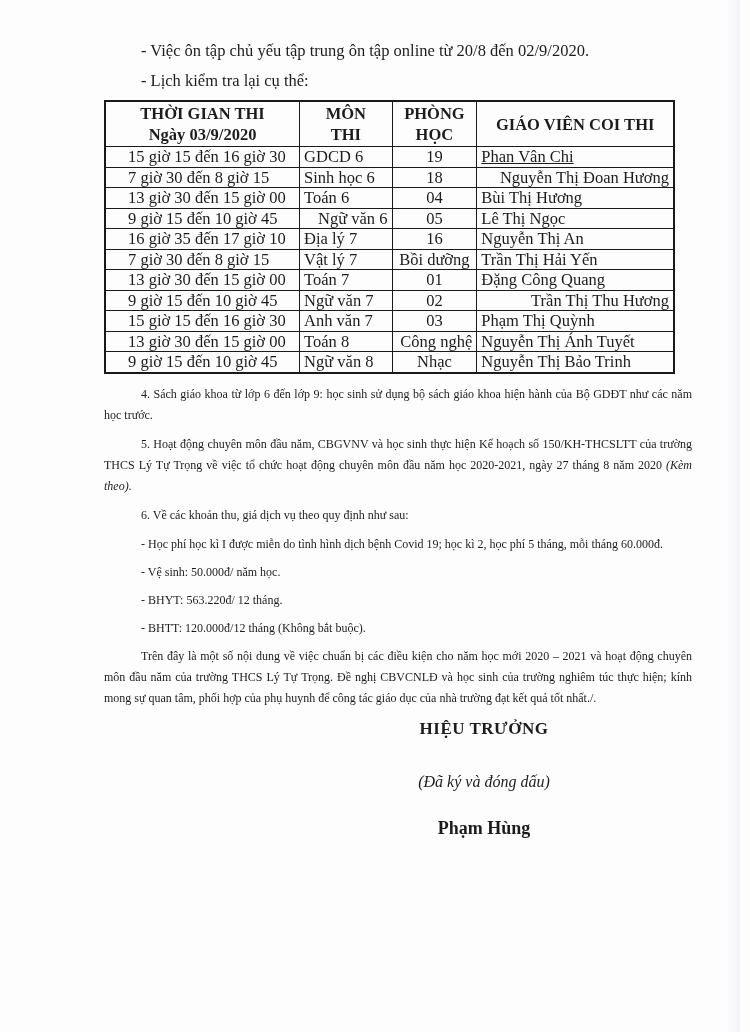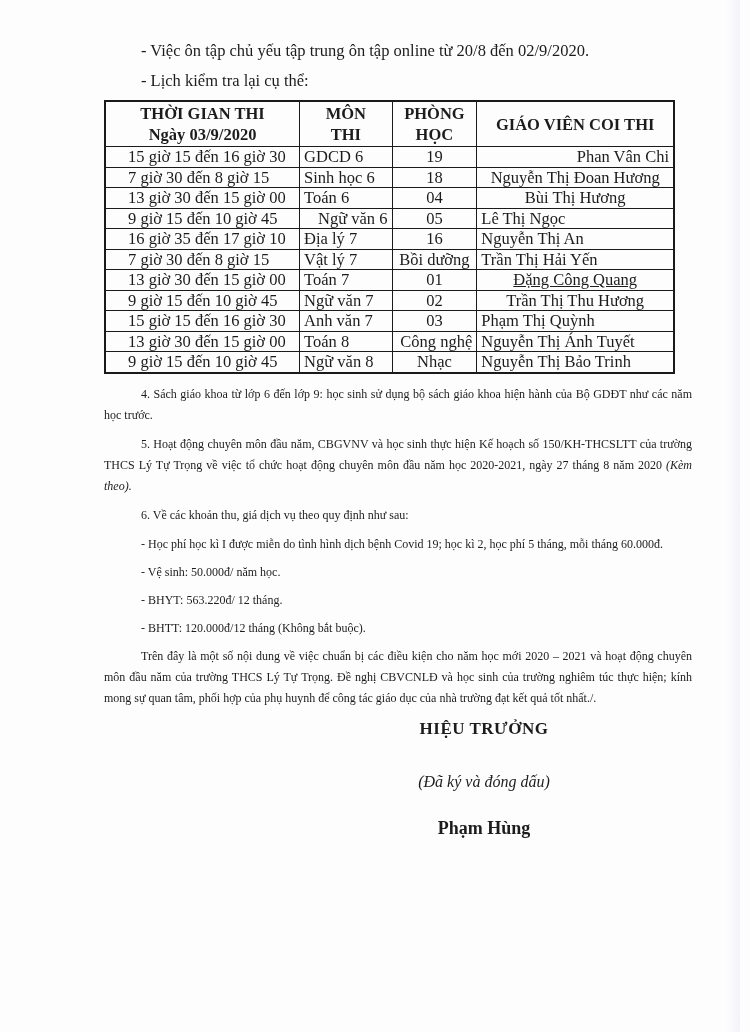--- a/index.html
+++ b/index.html
@@ -117,33 +117,33 @@
           <span>HỌC</span>
         </th>
         <th>GIÁO VIÊN COI THI</th>
       </tr>
     </thead>
     <tbody>
         <tr>
           <td style="text-align: left;">15 giờ 15 đến 16 giờ 30</td>
           <td style="text-align: left;">GDCD 6</td>
           <td style="text-align: center;">19</td>
-          <td style="text-align: right;">Phan Vân Chi</td>
+          <td style="text-align: left; text-decoration: underline;">Phan Vân Chi</td>
         </tr>
         <tr>
           <td style="text-align: left;">7 giờ 30 đến 8 giờ 15</td>
           <td style="text-align: left;">Sinh học 6</td>
           <td style="text-align: center;">18</td>
-          <td style="text-align: center;">Nguyễn Thị Đoan Hương</td>
+          <td style="text-align: right;">Nguyễn Thị Đoan Hương</td>
         </tr>
         <tr>
           <td style="text-align: left;">13 giờ 30 đến 15 giờ 00</td>
           <td style="text-align: left;">Toán 6</td>
           <td style="text-align: center;">04</td>
-          <td style="text-align: center;">Bùi Thị Hương</td>
+          <td style="text-align: left;">Bùi Thị Hương</td>
         </tr>
         <tr>
           <td style="text-align: left;">9 giờ 15 đến 10 giờ 45</td>
           <td style="text-align: right; margin-left: 8px;">Ngữ văn 6</td>
           <td style="text-align: center;">05</td>
           <td style="text-align: left;">Lê Thị Ngọc</td>
         </tr>
         <tr>
           <td style="text-align: left;">16 giờ 35 đến 17 giờ 10</td>
           <td style="text-align: left;">Địa lý 7</td>
@@ -153,27 +153,27 @@
         <tr>
           <td style="text-align: left;">7 giờ 30 đến 8 giờ 15</td>
           <td style="text-align: left;">Vật lý 7</td>
           <td style="text-align: center;">Bồi dưỡng</td>
           <td style="text-align: left;">Trần Thị Hải Yến</td>
         </tr>
         <tr>
           <td style="text-align: left;">13 giờ 30 đến 15 giờ 00</td>
           <td style="text-align: left;">Toán 7</td>
           <td style="text-align: center;">01</td>
-          <td style="text-align: center; text-decoration: underline;">Đặng Công Quang</td>
+          <td style="text-align: left;">Đặng Công Quang</td>
         </tr>
         <tr>
           <td style="text-align: left;">9 giờ 15 đến 10 giờ 45</td>
           <td style="text-align: left;">Ngữ văn 7</td>
           <td style="text-align: center;">02</td>
-          <td style="text-align: center;">Trần Thị Thu Hương</td>
+          <td style="text-align: right;">Trần Thị Thu Hương</td>
         </tr>
         <tr>
           <td style="text-align: left;">15 giờ 15 đến 16 giờ 30</td>
           <td style="text-align: left;">Anh văn 7</td>
           <td style="text-align: center;">03</td>
           <td style="text-align: left;">Phạm Thị Quỳnh</td>
         </tr>
         <tr>
           <td style="text-align: left;">13 giờ 30 đến 15 giờ 00</td>
           <td style="text-align: left;">Toán 8</td>

